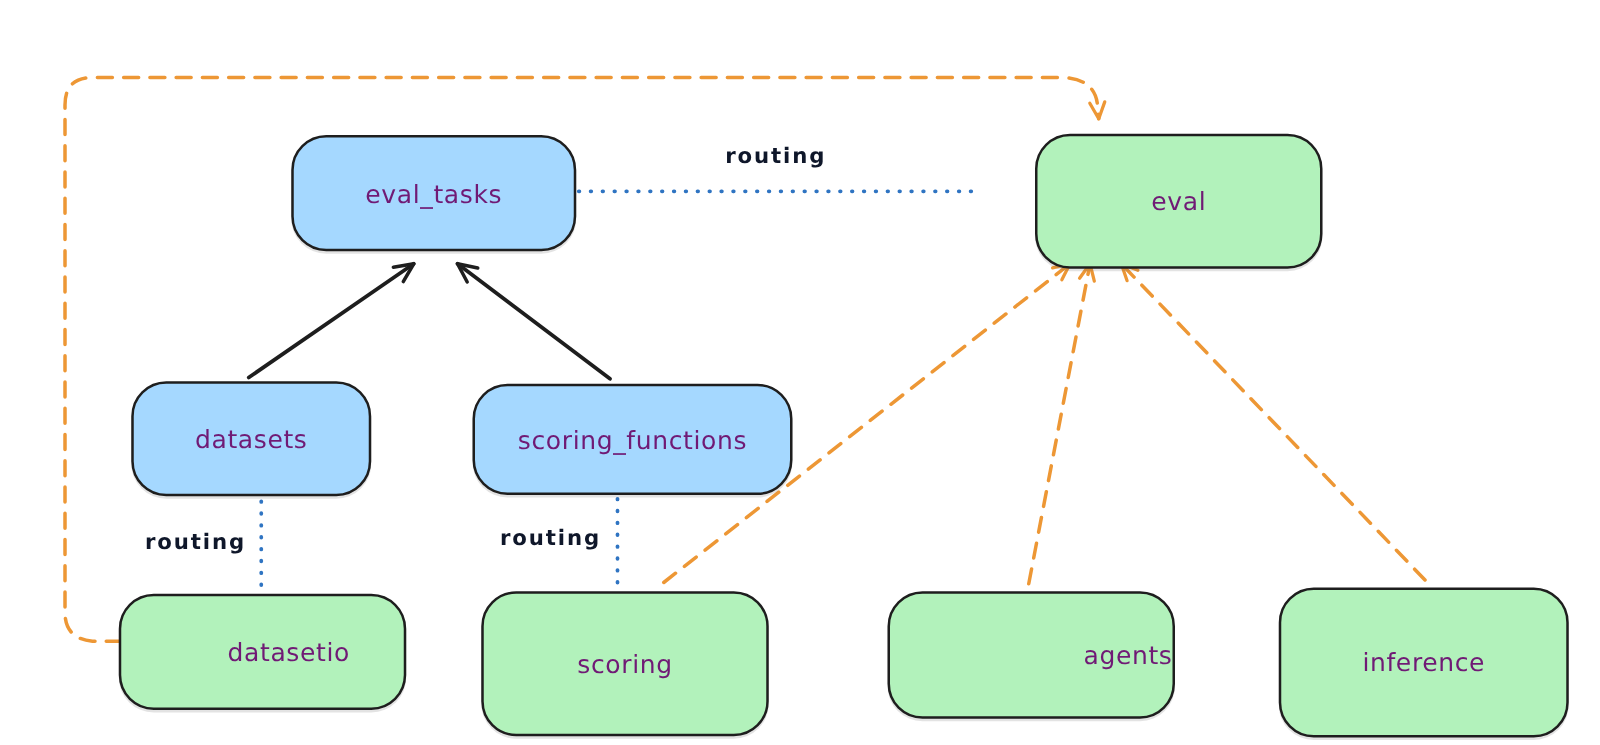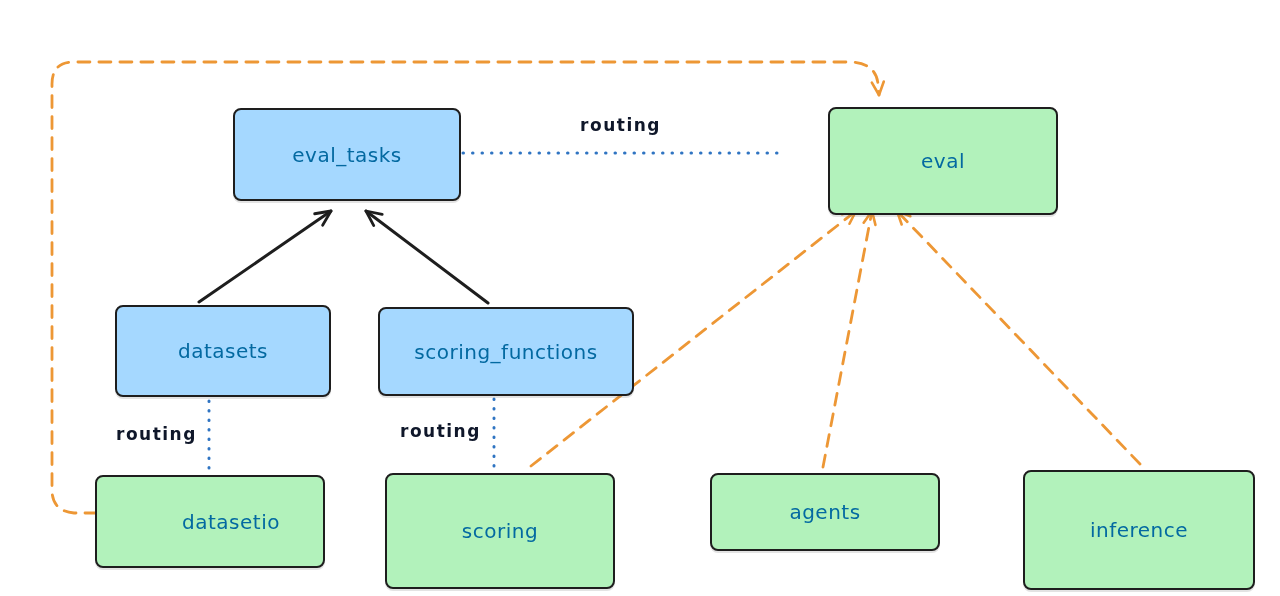--- a/index.html
+++ b/index.html
@@ -19,26 +19,26 @@
     position: absolute;
     left: 0;
     top: 0;
     width: 1280px;
     height: 596px;
   }
   .node {
     position: absolute;
     box-sizing: border-box;
     border: 2.5px solid #1e1e1e;
-    border-radius: 8px;
+    border-radius: 28px;
     display: flex;
     align-items: center;
     justify-content: center;
     font-size: 20px;
-    color: #0369a1;
+    color: #701a75;
     letter-spacing: 0.5px;
     box-shadow: 0 2px 0 rgba(100,100,100,0.18);
   }
   .node.blue  { background: #a5d8ff; }
   .node.green { background: #b2f2bb; }
   .edge-label {
     position: absolute;
     color: #0f172a;
     font-size: 17px;
     font-weight: 600;
@@ -76,37 +76,37 @@
   </svg>
 
   <div class="node blue" style="left:233px; top:108px; width:228px; height:93px;">
     <span>eval_tasks</span>
   </div>
 
   <div class="node green" style="left:828px; top:107px; width:230px; height:108px;">
     <span>eval</span>
   </div>
 
-  <div class="node blue" style="left:115px; top:305px; width:216px; height:92px;">
+  <div class="node blue" style="left:105px; top:305px; width:192px; height:92px;">
     <span>datasets</span>
   </div>
 
   <div class="node blue" style="left:378px; top:307px; width:256px; height:89px;">
     <span>scoring_functions</span>
   </div>
 
   <div class="node green" style="left:95px; top:475px; width:230px; height:93px;padding-left:42px;">
     <span>datasetio</span>
   </div>
 
   <div class="node green" style="left:385px; top:473px; width:230px; height:116px;">
     <span>scoring</span>
   </div>
 
-  <div class="node green" style="left:710px; top:473px; width:230px; height:78px;">
+  <div class="node green" style="left:710px; top:473px; width:230px; height:102px;justify-content:flex-end;">
     <span>agents</span>
   </div>
 
   <div class="node green" style="left:1023px; top:470px; width:232px; height:120px;">
     <span>inference</span>
   </div>
 
   <div class="edge-label" style="left:577px; top:115px; width:84px;">routing</div>
   <div class="edge-label" style="left:116px; top:424px;">routing</div>
   <div class="edge-label" style="left:400px; top:421px;">routing</div>

